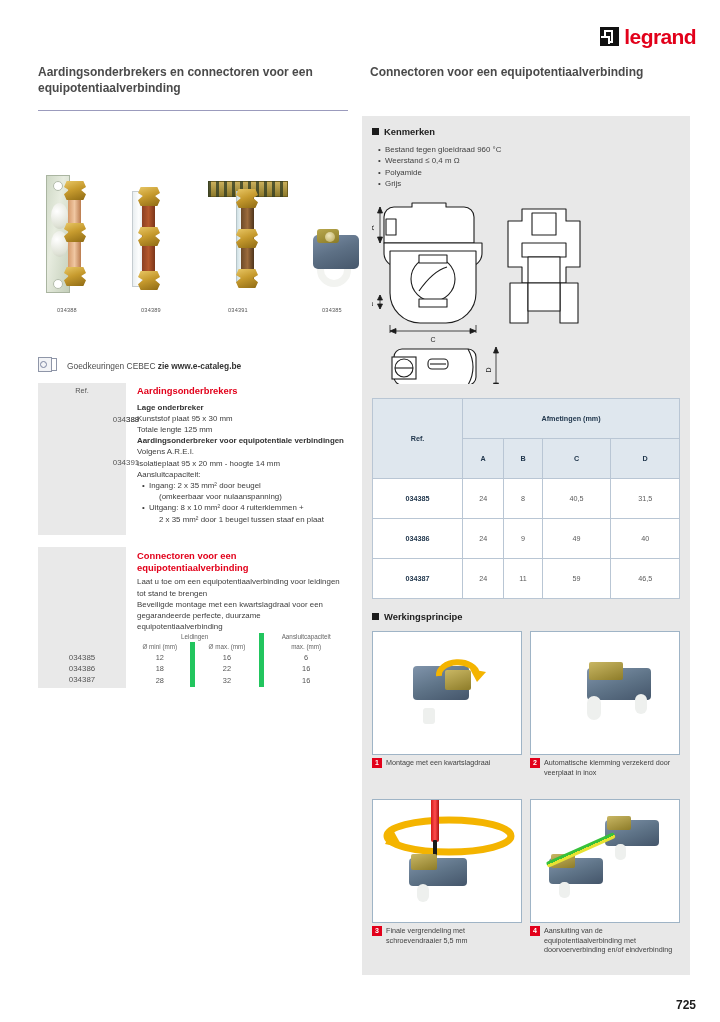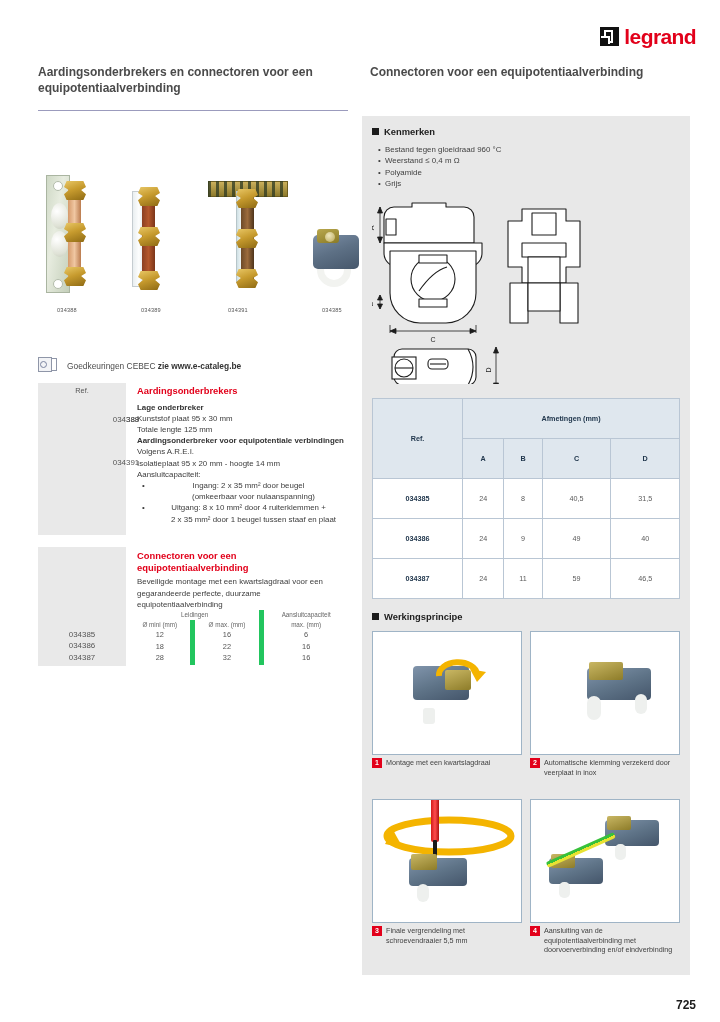--- a/index.html
+++ b/index.html
@@ -293,21 +293,20 @@
     font-size: 7.9px;
   }
   ul.dash {
     margin: 0;
     padding: 0 0 0 7px;
     list-style: none;
   }
   ul.dash li {
     position: relative;
     padding-left: 5px;
-    text-align: center;
   }
   ul.dash li::before {
     content: "•";
     position: absolute;
     left: -2px;
   }
   .ind { padding-left: 10px; display: block; }
 
   
   .lt {
@@ -598,20 +597,21 @@
     <div class="spec-row">
       <div class="spec-ref"></div>
       <div class="spec-body" style="padding-top:3px">
         <div class="cat-title">Connectoren voor een equipotentiaalverbinding</div>
       </div>
     </div>
 
     <div class="spec-row">
       <div class="spec-ref"></div>
       <div class="spec-body" style="padding-top:3px">
+        <div>Laat u toe om een equipotentiaalverbinding voor leidingen tot stand te brengen</div>
         <div>Beveiligde montage met een kwartslagdraai voor een gegarandeerde perfecte, duurzame equipotentiaalverbinding</div>
       </div>
     </div>
 
     <div class="spec-row">
       <div class="spec-ref" style="padding-bottom:3px">
         <div style="height:19px"></div>
         <div>034385</div>
         <div>034386</div>
         <div>034387</div>

